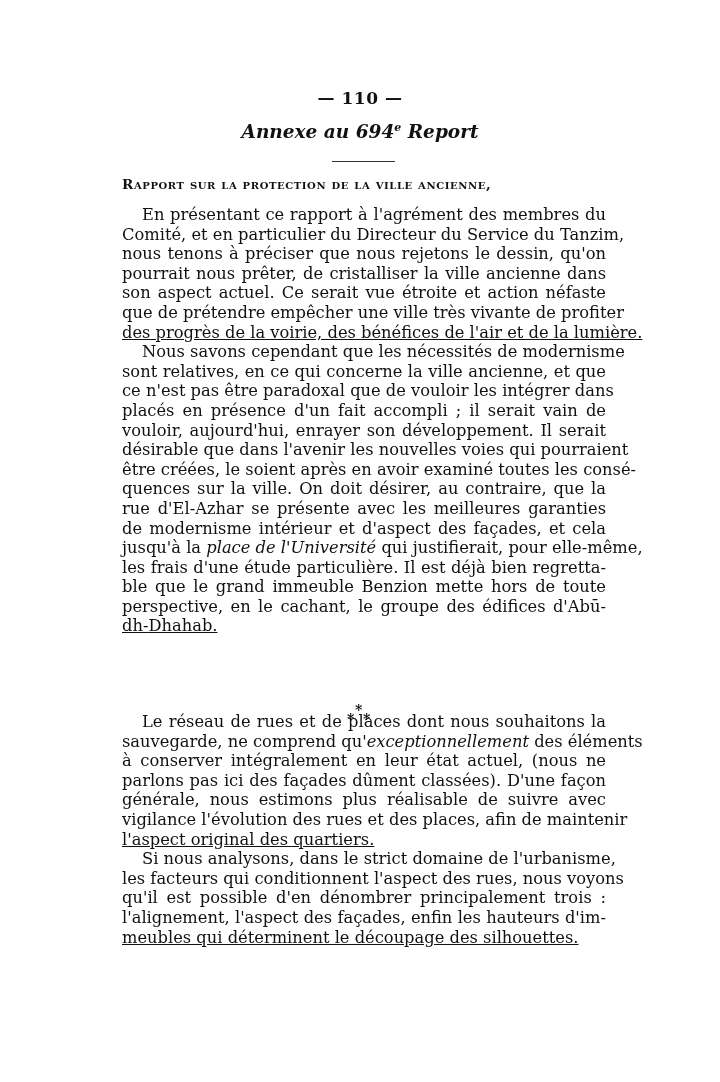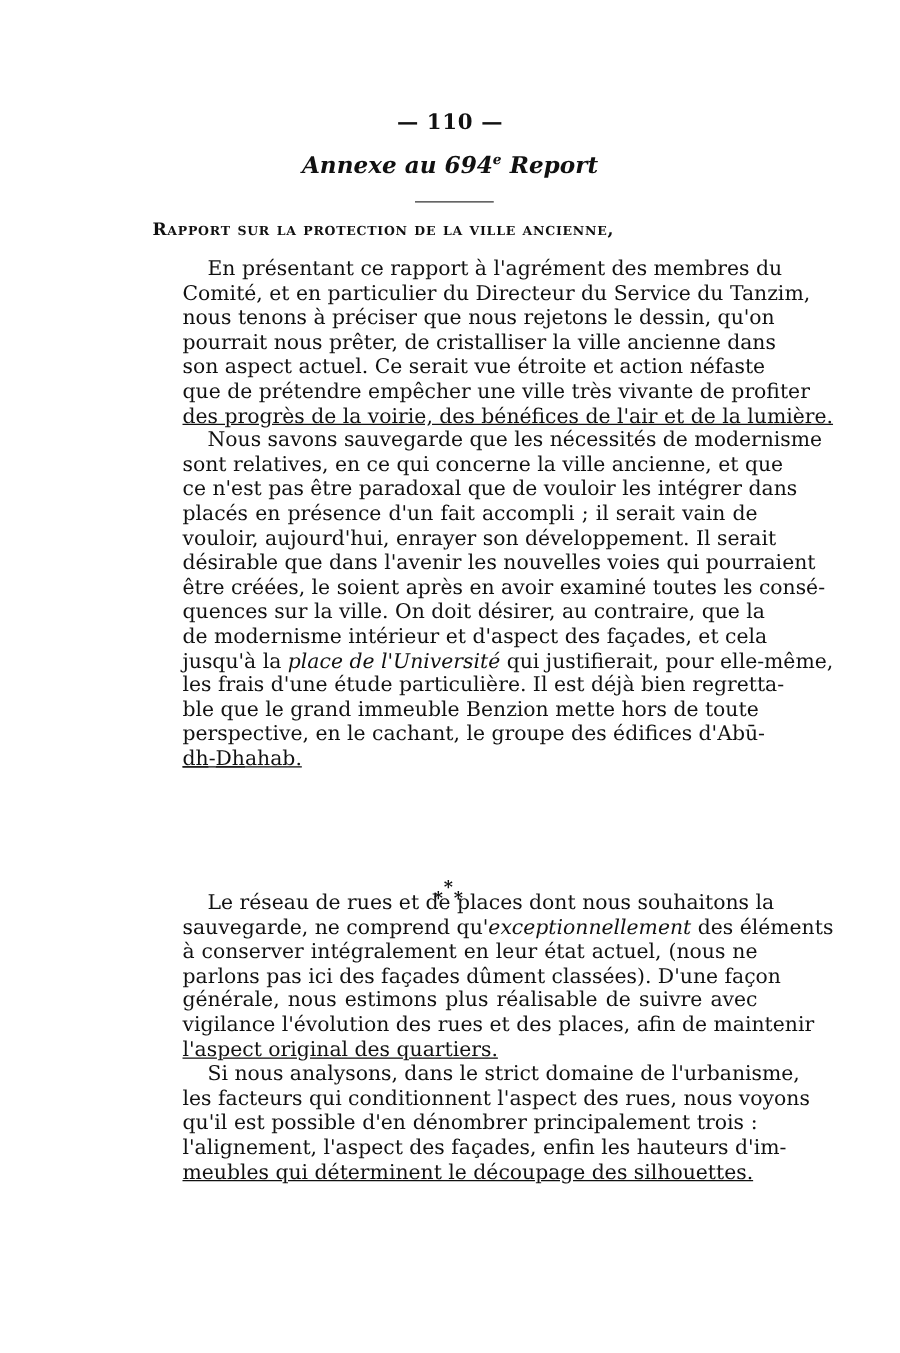--- a/index.html
+++ b/index.html
@@ -11,21 +11,21 @@
   .annex-title { position: absolute; top: 121px; left: 0; width: 720px; text-align: center;
                  font-size: 18.5px; font-style: italic; font-weight: bold; }
   .annex-title sup { font-size: 11px; }
   .separator { position: absolute; top: 161px; left: 332px; width: 63px; height: 0;
                border-top: 1.4px solid #333; }
   .report-heading { position: absolute; top: 176px; left: 122px; width: 480px;
                     font-size: 13.6px; font-weight: bold; font-variant: small-caps;
                     letter-spacing: 0.6px; white-space: nowrap; }
   .body-text { position: absolute; left: 122px; width: 484px; font-size: 16.3px;
                line-height: 19.6px; text-align: justify; }
-  .line { display: block; text-align: justify; text-align-last: justify; white-space: nowrap; margin-left: 24px; }
+  .line { display: block; text-align: justify; text-align-last: justify; white-space: nowrap; }
   .line.last { text-align-last: left; text-decoration: underline; }
   .line.indent { padding-left: 20px; }
   .para1 { top: 205px; }
   .para2 { top: 712px; }
   .asterism { position: absolute; top: 703px; left: 340px; width: 40px; height: 22px; }
   .asterism span { position: absolute; font-size: 14px; font-weight: bold; line-height: 1; }
   .u { text-decoration: underline; }
   em.it { font-style: italic; }
 </style>
 </head>
@@ -42,28 +42,29 @@
   <div class="report-heading">Rapport sur la protection de la ville ancienne,</div>
 
   <div class="body-text para1">
     <span class="line indent">En présentant ce rapport à l'agrément des membres du</span>
     <span class="line">Comité, et en particulier du Directeur du Service du Tanzim,</span>
     <span class="line">nous tenons à préciser que nous rejetons le dessin, qu'on</span>
     <span class="line">pourrait nous prêter, de cristalliser la ville ancienne dans</span>
     <span class="line">son aspect actuel.  Ce serait vue étroite et action néfaste</span>
     <span class="line">que de prétendre empêcher une ville très vivante de profiter</span>
     <span class="line last">des progrès de la voirie, des bénéfices de l'air et de la lumière.</span>
-    <span class="line indent">Nous savons sauvegarde que les nécessités  de modernisme</span>
+    <span class="line indent">Nous savons cependant que les nécessités  de modernisme</span>
     <span class="line">sont relatives, en ce qui concerne la ville ancienne, et que</span>
     <span class="line">ce n'est pas être paradoxal que de vouloir les intégrer dans</span>
     <span class="line">placés en présence d'un fait accompli ; il serait vain de</span>
     <span class="line">vouloir, aujourd'hui, enrayer son développement.  Il serait</span>
     <span class="line">désirable que dans l'avenir les nouvelles voies qui pourraient</span>
     <span class="line">être créées, le soient après en avoir examiné toutes les consé-</span>
     <span class="line">quences sur la ville.  On doit désirer, au contraire, que la</span>
+    <span class="line">rue d'El-Azhar se présente avec les meilleures garanties</span>
     <span class="line">de modernisme intérieur et d'aspect des façades, et cela</span>
     <span class="line"><span>jusqu'à la </span><em class="it">place de l'Université</em><span> qui justifierait, pour elle-même,</span></span>
     <span class="line">les frais d'une étude particulière.  Il est déjà bien regretta-</span>
     <span class="line">ble que le grand immeuble Benzion mette hors de toute</span>
     <span class="line">perspective, en le cachant, le groupe des édifices d'Abū-</span>
     <span class="line last"><span class="u">dh</span><span>-</span><span class="u">Dh</span><span>ahab.</span></span>
   </div>
 
   <div class="asterism">
     <span style="left:15px; top:0px;">*</span>

